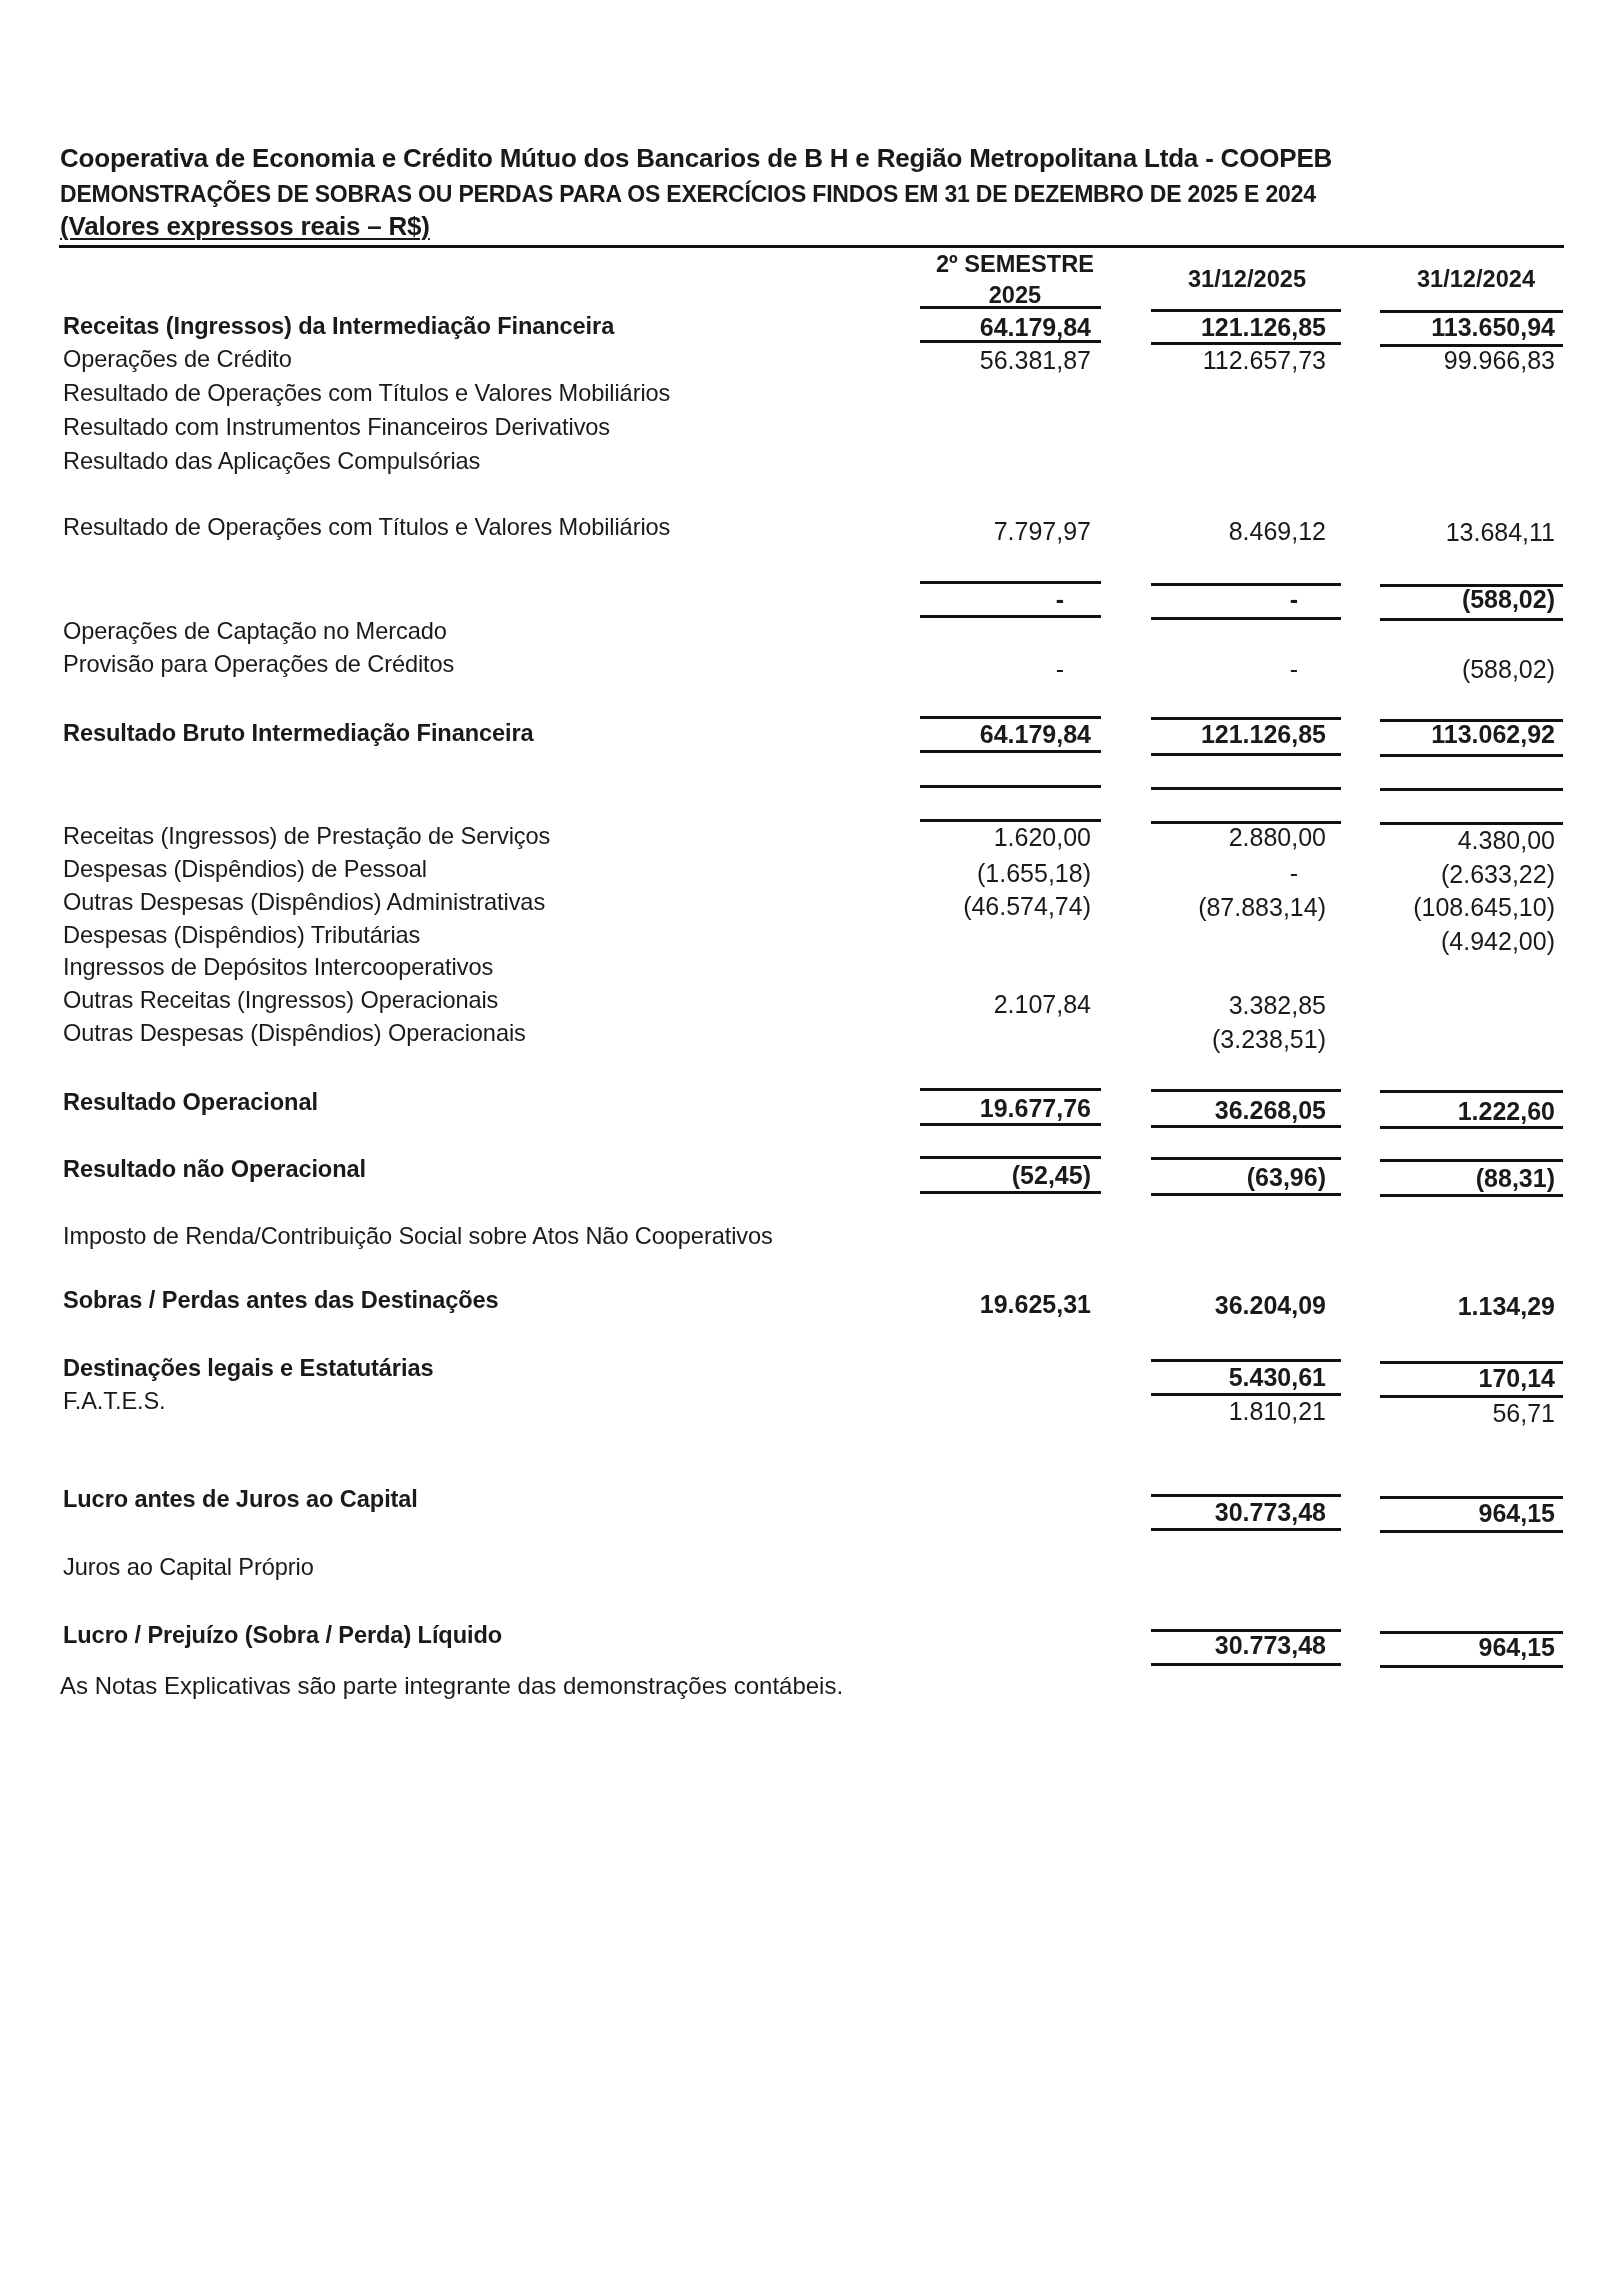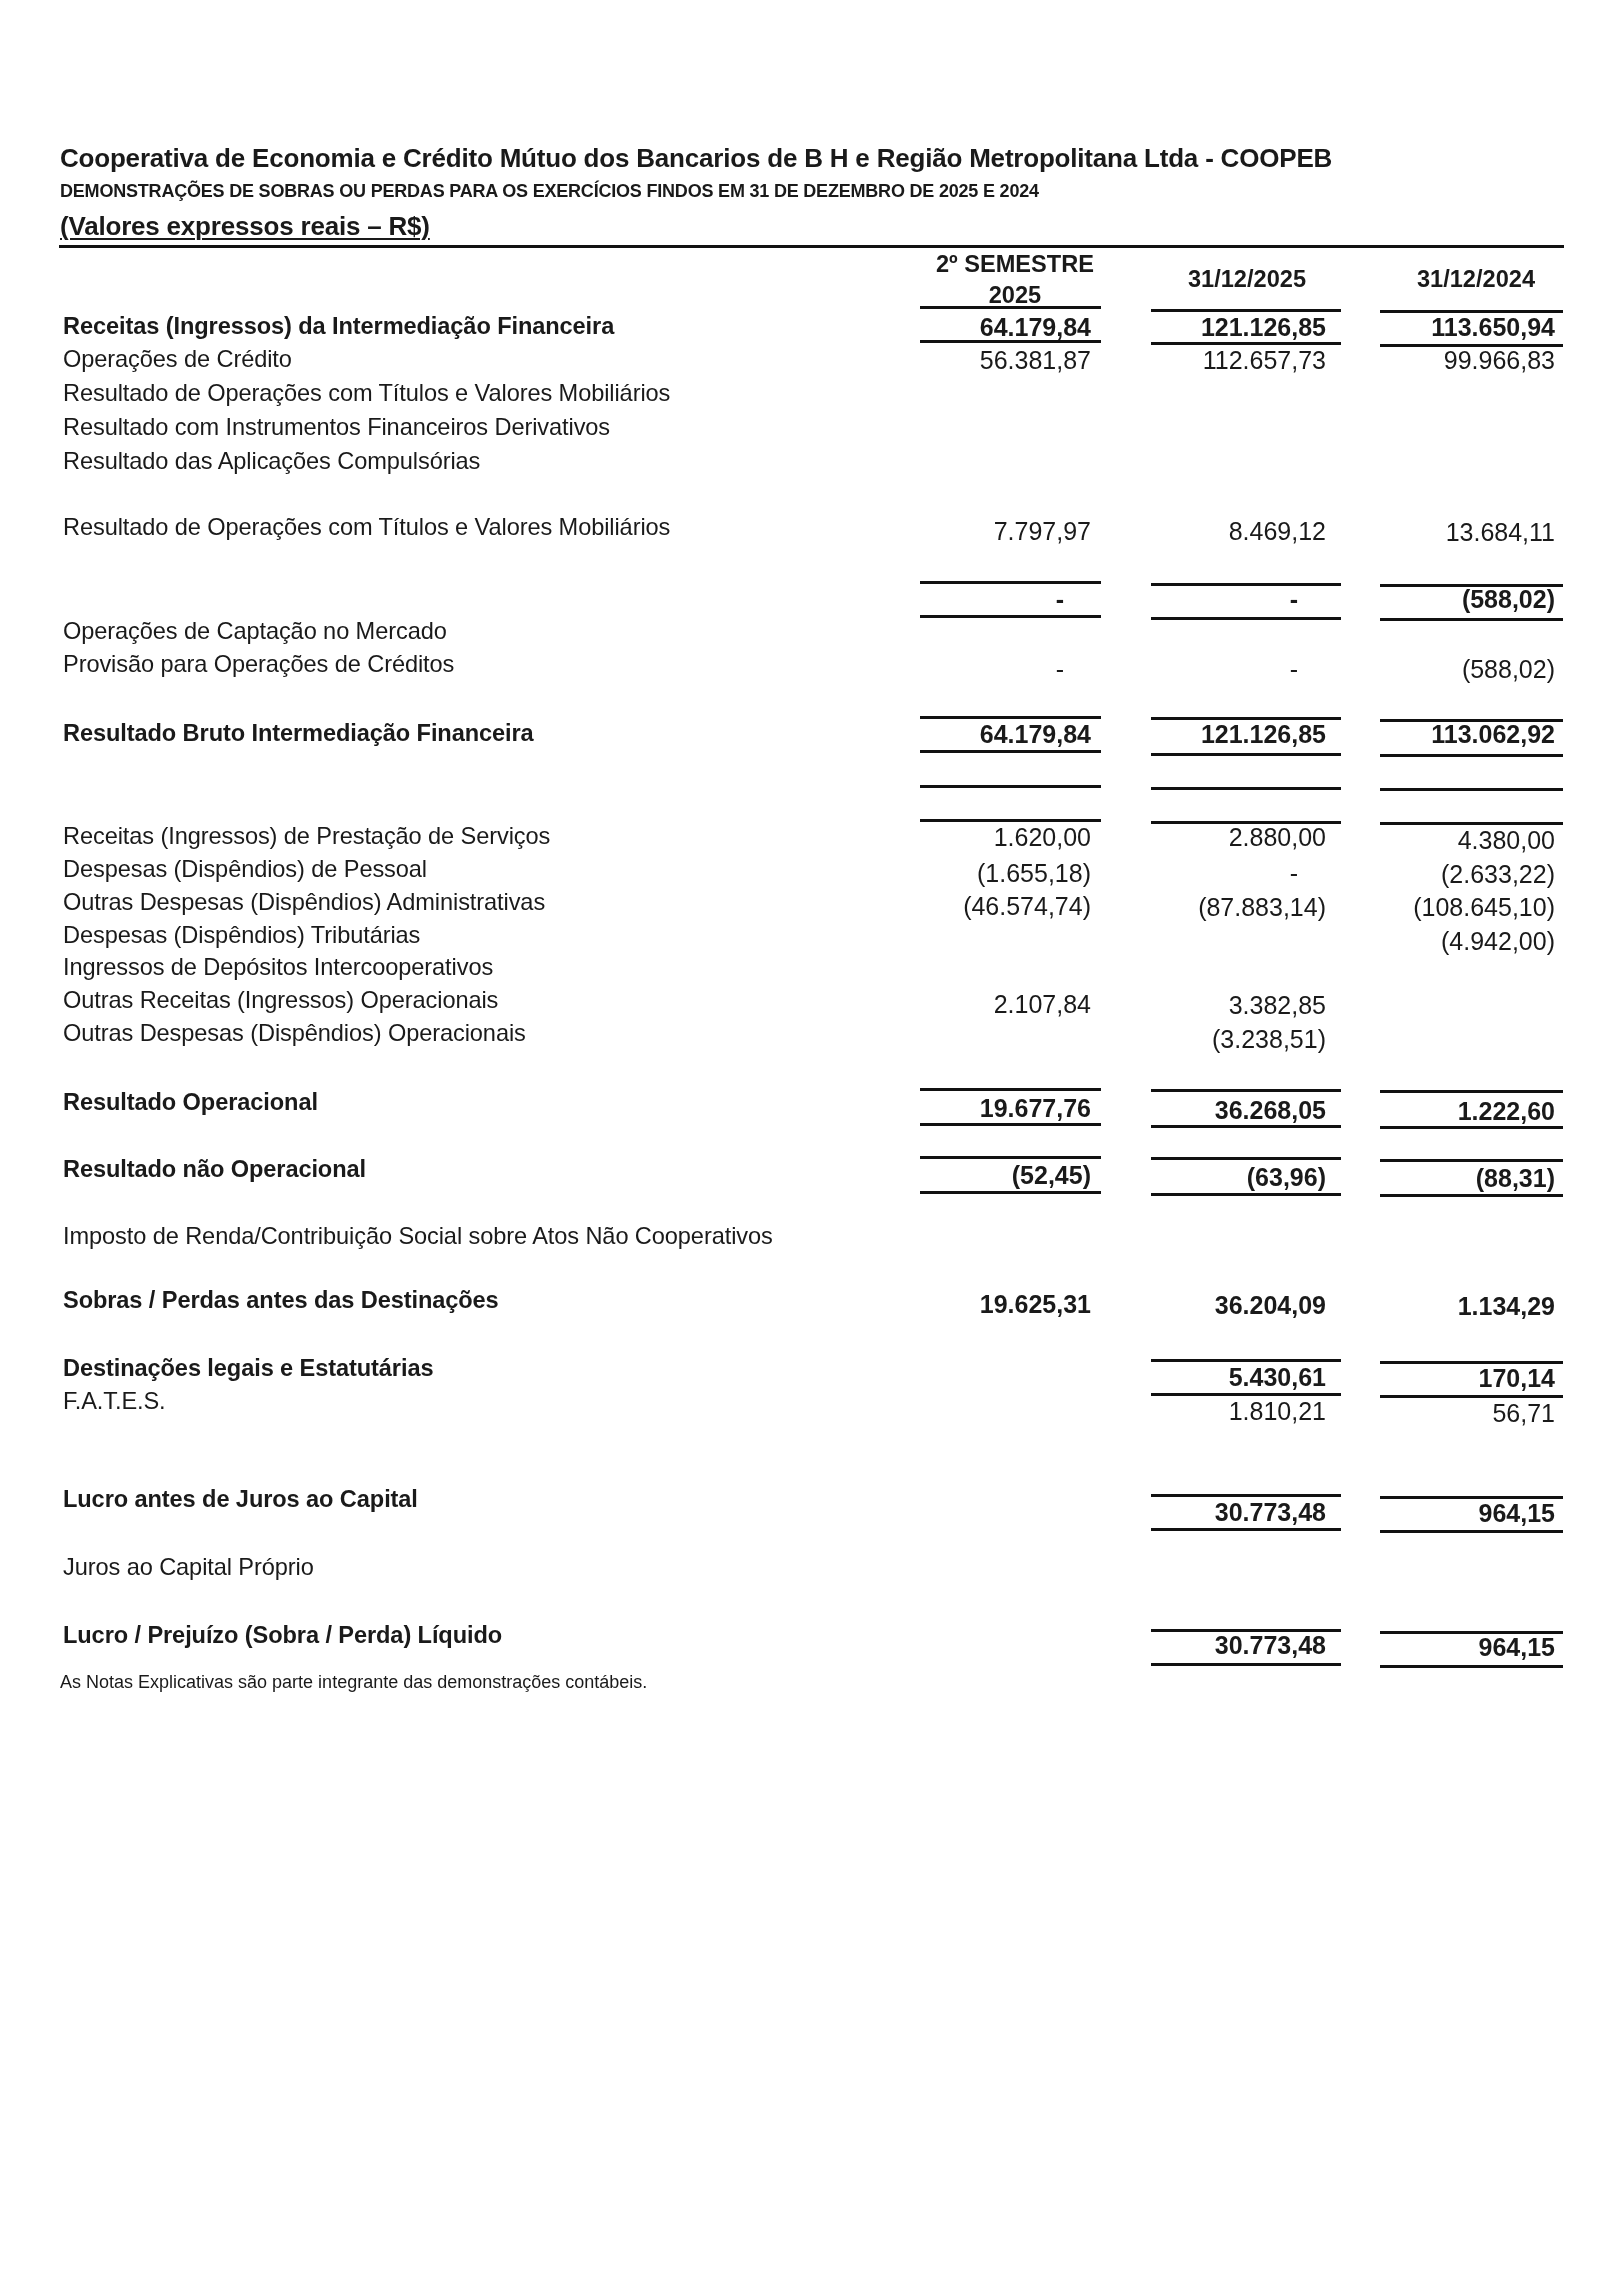--- a/index.html
+++ b/index.html
@@ -3,21 +3,21 @@
 <meta charset="utf-8">
 <style>
   html, body { margin: 0; padding: 0; background: #ffffff; }
   body {
     width: 1623px; height: 2295px; position: relative; overflow: hidden;
     font-family: "Liberation Sans", "DejaVu Sans", sans-serif; color: #1a1a1a;
   }
   .page { position: absolute; left: 0; top: 0; width: 1623px; height: 1770px; }
   .hdr { position: absolute; left: 60px; font-weight: bold; font-size: 26px; letter-spacing: -0.2px; white-space: nowrap; }
   .hdr.t1 { top: 143px; }
-  .hdr.t2 { top: 181px; font-size: 18px; }
+  .hdr.t2 { top: 181px; font-size: 23px; }
   .hdr.t3 { top: 211px; text-decoration: underline; text-decoration-thickness: 2px; text-underline-offset: 2.6px; }
   .topline { position: absolute; left: 59px; top: 245px; width: 1505px; height: 3.3px; background: #111; }
 
   .colhead { position: absolute; font-weight: bold; font-size: 23.6px; text-align: center; line-height: 31px; }
   .ch1 { left: 920px; top: 249px; width: 190px; }
   .ch2 { left: 1152px; top: 264px; width: 190px; }
   .ch3 { left: 1381px; top: 264px; width: 190px; }
 
   .row { position: absolute; left: 0; width: 1623px; height: 33px; }
   .lbl { position: absolute; left: 63px; top: 0; font-size: 23.6px; white-space: nowrap; letter-spacing: -0.1px; }
@@ -26,21 +26,21 @@
   .row.bold .val { font-weight: bold; }
   .v1 { left: 920px; width: 171px; }
   .v2 { left: 1149px; width: 177px; }
   .v3 { left: 1378px; width: 177px; }
 
   .rule { position: absolute; height: 3.3px; background: #111; }
   .r1 { left: 920px; width: 181px; }
   .r2 { left: 1151px; width: 190px; }
   .r3 { left: 1380px; width: 183px; }
 
-  .footnote { position: absolute; left: 60px; top: 1672px; font-size: 18px; white-space: nowrap; text-align: right; }
+  .footnote { position: absolute; left: 60px; top: 1672px; font-size: 24px; white-space: nowrap; text-align: right; }
 </style>
 </head>
 <body>
 
 <div class="page">
 
   <div class="hdr t1">Cooperativa de Economia e Crédito Mútuo dos Bancarios de B H e Região Metropolitana Ltda - COOPEB</div>
   <div class="hdr t2">DEMONSTRAÇÕES DE SOBRAS OU PERDAS PARA OS EXERCÍCIOS FINDOS EM 31 DE DEZEMBRO DE 2025 E 2024</div>
   <div class="hdr t3">(Valores expressos reais – R$)</div>
   <div class="topline"></div>

